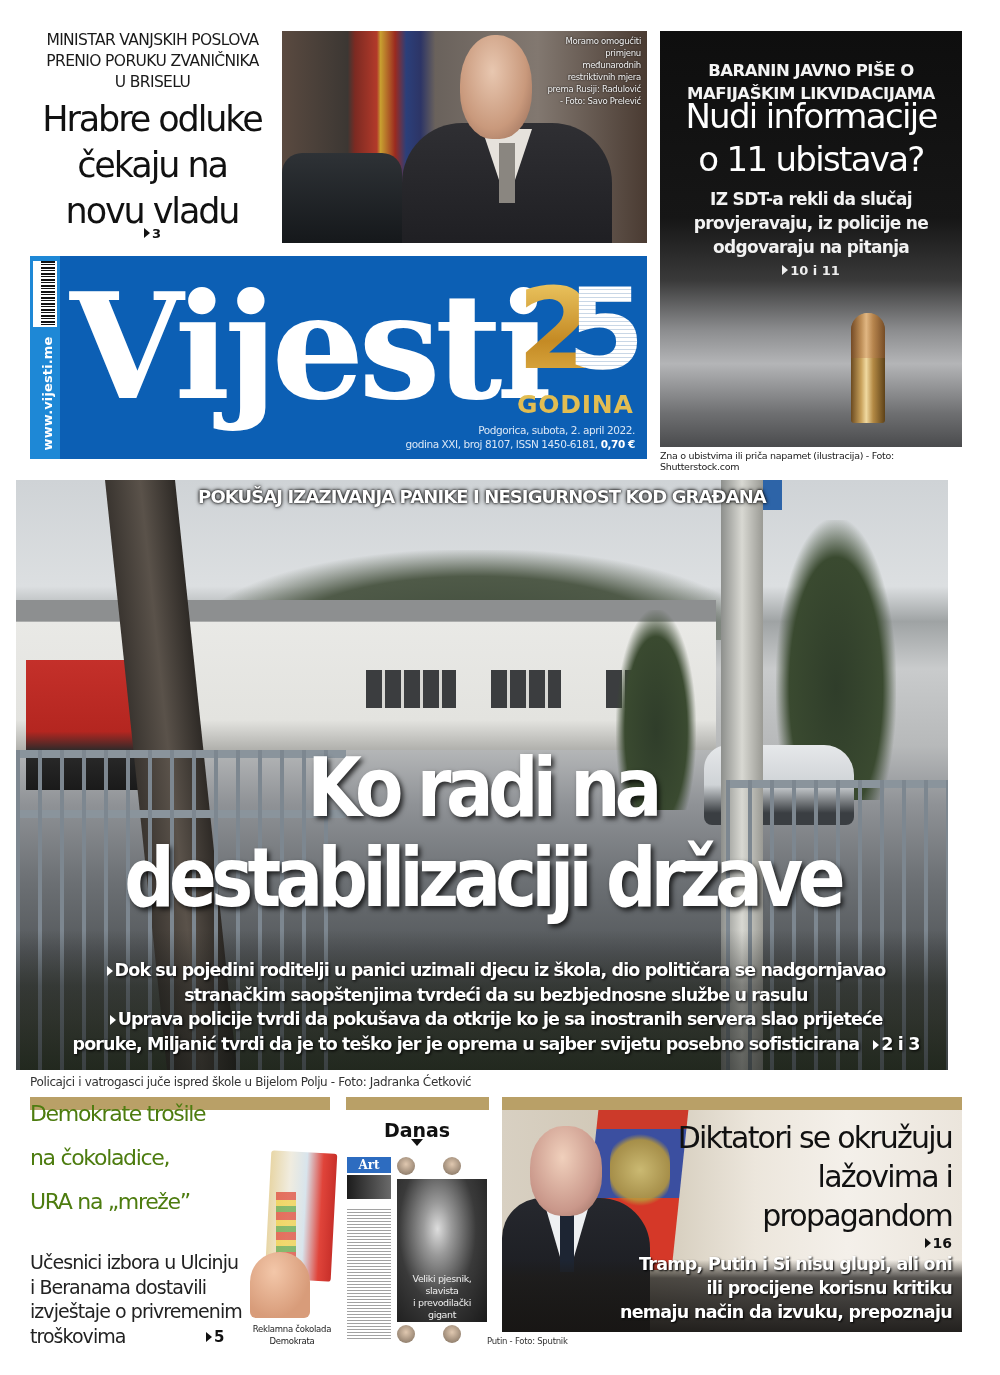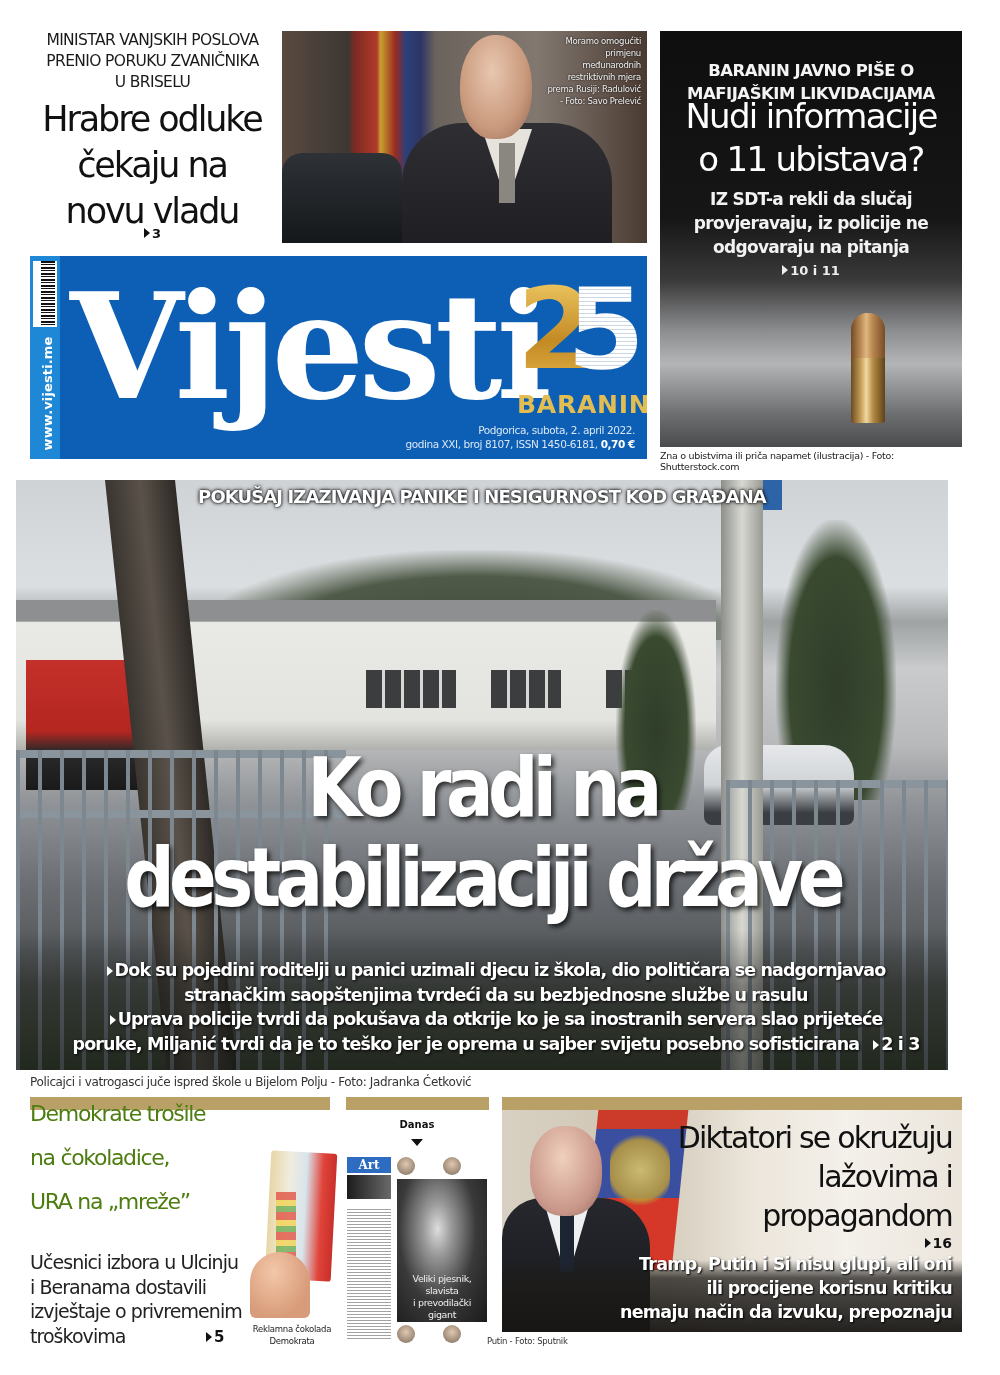--- a/index.html
+++ b/index.html
@@ -83,21 +83,21 @@
   #bl-head { left:30px; top:1092px; width:300px; font-size:22px; line-height:44px; letter-spacing:-0.06em; color:#4d7c0f; }
   #bl-deck { left:30px; top:1250px; width:220px; font-size:19px; line-height:24.5px; letter-spacing:-0.05em; color:#222; }
   #bl-ref { left:206px; top:1328px; font-size:15px; font-weight:700; }
   #choc-photo { left:250px; top:1152px; width:84px; height:166px; }
   #choc-bar { position:absolute; left:18px; top:0; width:66px; height:128px; border-radius:3px; transform: rotate(3deg);
     background: linear-gradient(90deg,#e8d6a6 0%,#f0ecdf 30%,#d8e4ec 55%,#e0443a 80%,#c8302a 100%); }
   #choc-hand { position:absolute; left:0; top:100px; width:60px; height:66px; border-radius: 30px 30px 6px 6px; background: radial-gradient(ellipse at 40% 30%,#f3c7a9,#d89c7a 70%); }
   #choc-label { position:absolute; left:26px; top:40px; width:20px; height:70px; background: repeating-linear-gradient(180deg,#e04a3a 0 8px,#f2d24a 8px 14px,#64a84a 14px 20px); opacity:.75; }
   #choc-caption { left:250px; top:1323px; width:84px; text-align:center; font-size:8.5px; line-height:12px; color:#222; letter-spacing:-0.03em; }
 
-  #mid-danas { left:347px; top:1119px; width:140px; text-align:center; font-size:10px; font-weight:700; }
+  #mid-danas { left:347px; top:1119px; width:140px; text-align:center; font-size:19px; font-weight:700; }
   #mid-arrow { left:411px; top:1139px; width:0; height:0; border-left:6px solid transparent; border-right:6px solid transparent; border-top:7px solid #111; }
   #mid-page { left:347px; top:1153px; width:140px; height:192px; background:#fff; }
   #mid-art { position:absolute; left:0; top:4px; width:44px; height:16px; background:#2d6cc0; color:#fff; font-family:"DejaVu Serif",serif; font-weight:700; font-size:12px; text-align:center; line-height:16px; }
   #mid-thumb { position:absolute; left:0; top:22px; width:44px; height:24px; background: linear-gradient(90deg,#1c1c1c,#6a6a6a); }
   #mid-col { position:absolute; left:0; top:56px; width:44px; height:132px; background: repeating-linear-gradient(180deg,#7a7a7a 0 1px,#fff 1px 3px); opacity:.7; }
   #mid-main { position:absolute; left:50px; top:26px; width:90px; height:143px; background: radial-gradient(ellipse at 45% 35%,#ddd 0%,#9a9a9a 20%,#3a3a3a 55%,#1a1a1a 100%); }
   #mid-main-title { position:absolute; left:52px; top:120px; width:86px; text-align:center; color:#eee; font-size:9.5px; line-height:12px; letter-spacing:-0.04em; }
   .mid-circle { position:absolute; width:18px; height:18px; border-radius:50%; background: radial-gradient(circle at 50% 40%,#e0c8b0,#7a6a5a); }
 
   #br-box { left:502px; top:1110px; width:460px; height:222px; overflow:hidden;
@@ -173,21 +173,21 @@
 <div class="abs" id="masthead">
   <div id="mh-strip">
     <div id="mh-barcode"></div>
     <div id="mh-url">www.vijesti.me</div>
   </div>
   <div id="mh-logo">Vijesti</div>
   <div id="mh-25">
     <span id="mh-2">2</span>
     <span id="mh-5">5</span>
   </div>
-  <div id="mh-godina">BARANIN</div>
+  <div id="mh-godina">GODINA</div>
   <div id="mh-info1">Podgorica, subota, 2. april 2022.</div>
   <div id="mh-info2">
     <span>godina XXI, broj 8107, ISSN 1450-6181,</span>
     <b>0,70 €</b>
   </div>
 </div>
 
 <div class="abs" id="main-photo">
   <div class="mp-hill"></div>
   <div class="mp-sign"></div>

